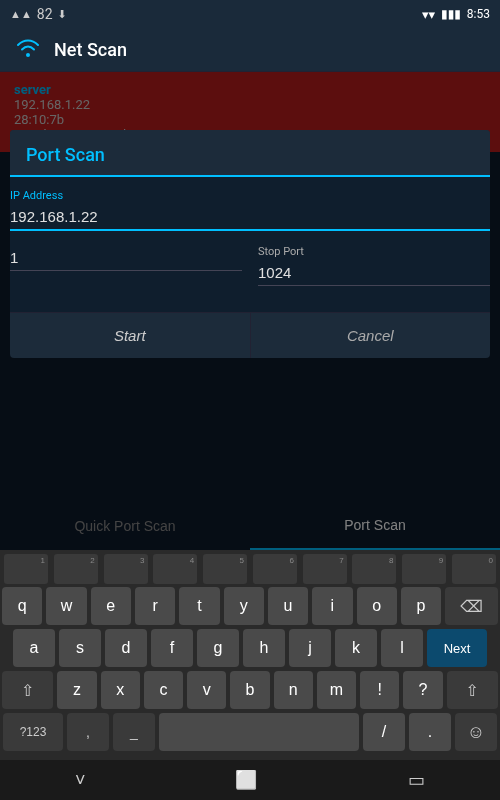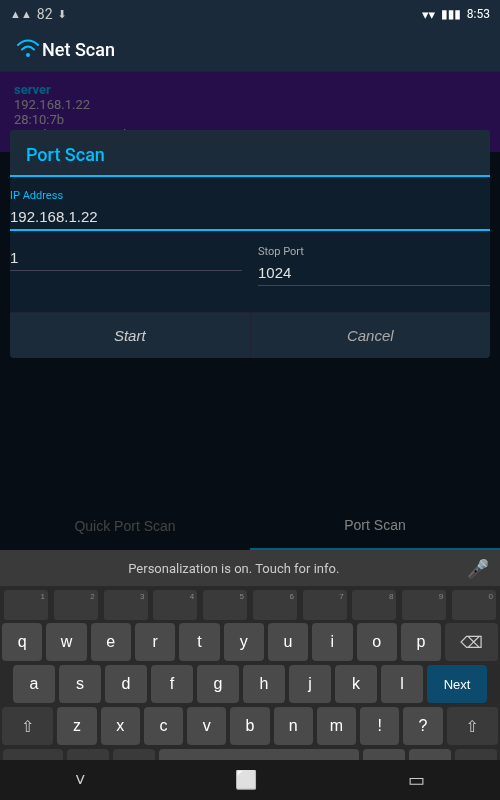--- a/index.html
+++ b/index.html
@@ -36,33 +36,34 @@
     }
 
     
     #title-bar {
       width: 100%;
       height: 44px;
       background: #1a2a3a;
       display: flex;
       align-items: center;
       padding: 0 14px;
+      gap: 12px;
       border-bottom: 1px solid #223;
     }
     .title-text {
       color: #fff;
       font-size: 18px;
       font-weight: 500;
     }
 
     
     #bg-content {
       width: 100%;
       padding: 10px 14px;
-      background: #4c1d95;
+      background: #b91c1c;
       min-height: 80px;
     }
     .server-label {
       color: #00bfff;
       font-size: 13px;
       font-weight: bold;
     }
     .server-ip {
       color: #ccc;
       font-size: 13px;
@@ -445,24 +446,20 @@
   </div>
 </div>
 
 <div id="bottom-tabs">
   <button class="tab-btn">Quick Port Scan</button>
   <button class="tab-btn active">Port Scan</button>
 </div>
 
 <div id="keyboard-area">
 
-  <div class="kb-hint-bar">
-    <span class="kb-hint-text">Personalization is on. Touch for info.</span>
-    <span class="kb-mic">🎤</span>
-  </div>
 
   <div class="kb-rows">
 
     <div class="kb-num-row">
       <button class="kb-key-num">1</button>
       <button class="kb-key-num">2</button>
       <button class="kb-key-num">3</button>
       <button class="kb-key-num">4</button>
       <button class="kb-key-num">5</button>
       <button class="kb-key-num">6</button>

